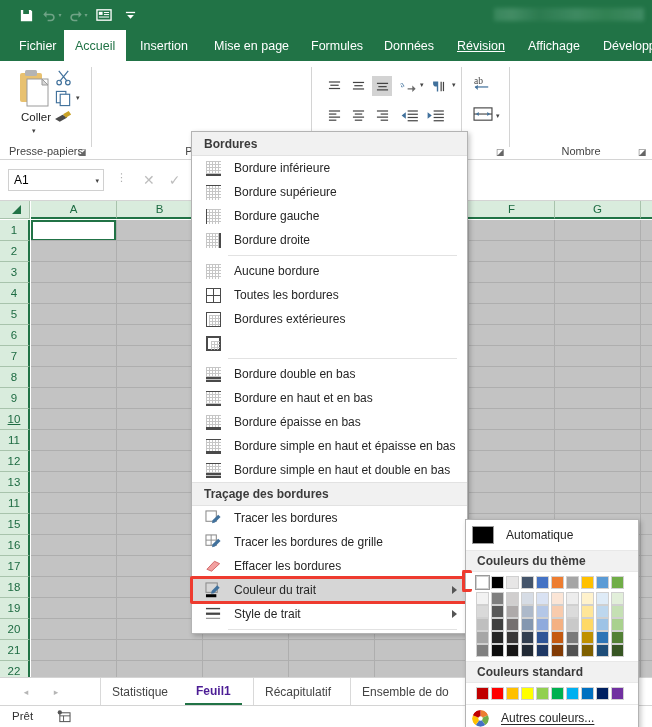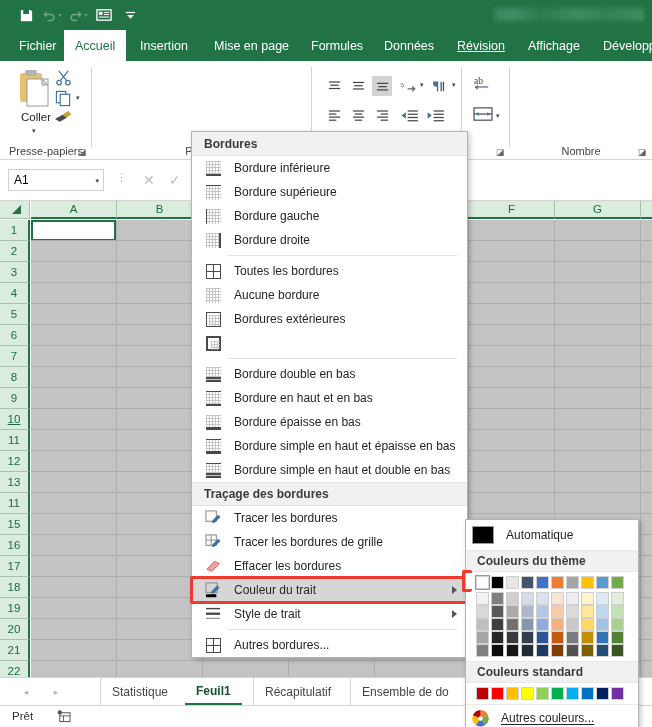--- a/index.html
+++ b/index.html
@@ -178,21 +178,21 @@
   .pie { width:17px; height:17px; border-radius:50%; position:relative; overflow:hidden; }
 
   
   .sheetbar { position:absolute; left:0; top:677px; width:652px; height:28px; background:#fff; border-top:1px solid #d4d4d4; }
   .navarrow { position:absolute; top:8px; width:16px; height:12px; display:flex; align-items:center; justify-content:center; color:#b6b6b6; font-size:9px; }
   .stab {
     position:absolute; top:0; height:27px; display:flex; align-items:center;
     padding:0 11px; font-size:12px; color:#444; white-space:nowrap;
     border-left:1px solid #d9d9d9;
   }
-  .stab.active { color:#14532d; font-weight:bold; border-bottom:2px solid #217346; border-left:none; background:#fff; }
+  .stab.active { color:#4c1d95; font-weight:bold; border-bottom:2px solid #217346; border-left:none; background:#fff; }
   .statusbar { position:absolute; left:0; top:705px; width:652px; height:22px; background:#fff; border-top:1px solid #d4d4d4; }
   .status-txt { position:absolute; left:12px; top:4px; font-size:11.5px; color:#333; }
   .status-ico { position:absolute; left:57px; top:4px; font-size:12px; color:#555; }
 </style>
 </head>
 <body>
 
 <div class="titlebar">
   <div class="qat">
     <div class="qat-btn">
@@ -579,34 +579,34 @@
           <div class="bico">
             <div class="face"></div>
             <div class="edge" style="right: 0px; top: 0px; width: 1.6px; height: 15px;"></div>
           </div>
         </div>
         <div class="mi-lbl">Bordure droite</div>
       </div>
       <div class="menu-div"></div>
       <div class="mi">
         <div class="mi-ico">
+          <div class="bico">
+            <div class="face"></div>
+          </div>
+        </div>
+        <div class="mi-lbl">Aucune bordure</div>
+      </div>
+      <div class="mi">
+        <div class="mi-ico">
           <div class="bico" style="border: 1.4px solid rgb(74, 74, 74);">
             <div class="edge" style="left: 6.2px; top: 0px; width: 1.4px; height: 13px;"></div>
             <div class="edge" style="left: 0px; top: 6.2px; width: 13px; height: 1.4px;"></div>
           </div>
         </div>
         <div class="mi-lbl">Toutes les bordures</div>
-      </div>
-      <div class="mi">
-        <div class="mi-ico">
-          <div class="bico">
-            <div class="face"></div>
-          </div>
-        </div>
-        <div class="mi-lbl">Aucune bordure</div>
       </div>
       <div class="mi">
         <div class="mi-ico">
           <div class="bico" style="border: 1.3px solid rgb(74, 74, 74);">
             <div class="face" style="inset: 2px; width: 11px; height: 11px;"></div>
           </div>
         </div>
         <div class="mi-lbl">Bordures extérieures</div>
       </div>
       <div class="mi">
@@ -714,29 +714,20 @@
           <svg width="17" height="16" viewBox="0 0 18 17">
             <rect x="1" y="2" width="15" height="1.5" fill="#444"></rect>
             <rect x="1" y="7" width="15" height="2.4" fill="#444"></rect>
             <rect x="1" y="12.5" width="15" height="1.2" fill="#444" opacity=".6"></rect>
           </svg>
         </div>
         <div class="mi-lbl">Style de trait</div>
         <div class="mi-arrow"></div>
       </div>
       <div class="menu-div"></div>
-      <div class="mi">
-        <div class="mi-ico">
-          <div class="bico" style="border: 1.4px solid rgb(74, 74, 74);">
-            <div class="edge" style="left: 6.2px; top: 0px; width: 1.4px; height: 13px;"></div>
-            <div class="edge" style="left: 0px; top: 6.2px; width: 13px; height: 1.4px;"></div>
-          </div>
-        </div>
-        <div class="mi-lbl">Autres bordures...</div>
-      </div>
     </div>
 </div>
 
 <div class="submenu">
   <div class="auto-row">
     <div class="auto-sw"></div>
     <div class="auto-lbl">Automatique</div>
   </div>
   <div class="sub-head">Couleurs du thème</div>
   <div class="swgrid" id="theme-grid">

